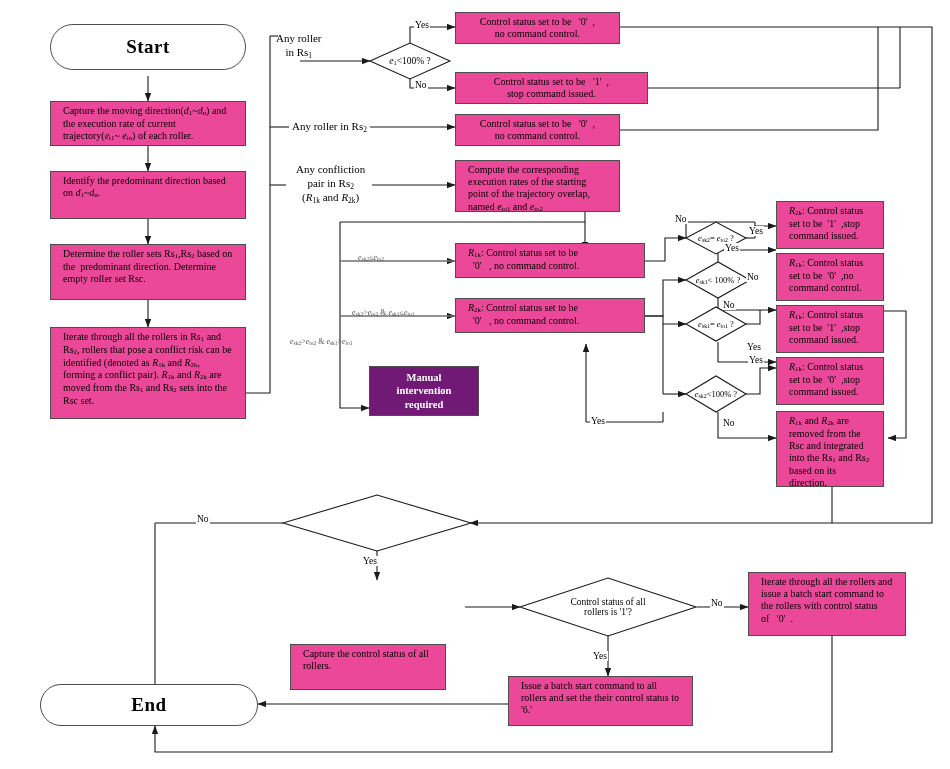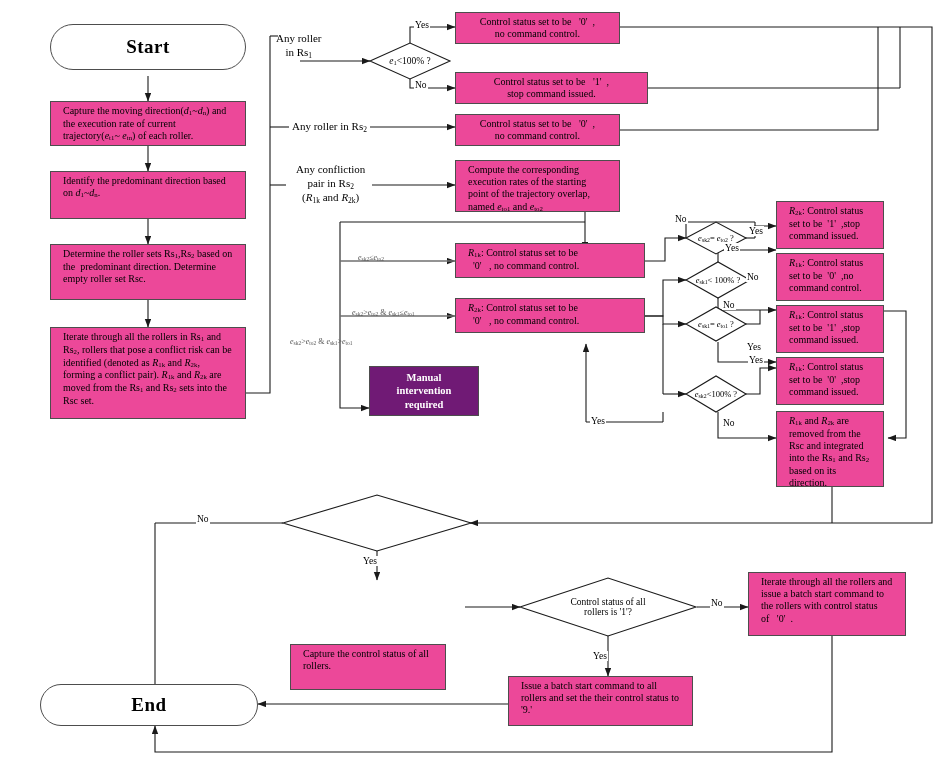--- a/index.html
+++ b/index.html
@@ -242,21 +242,21 @@
   </div>
 
   <div class="node box" style="left:290px;top:612px;width:156px;height:46px;margin-top:32px;">
     Capture the control status of all rollers.
   </div>
   <div class="node box" style="left:748px;top:572px;width:158px;height:64px;">
     Iterate through all the rollers and issue a batch start command to the rollers with
     control status of&nbsp;&nbsp; '0'&nbsp; .
   </div>
   <div class="node box" style="left:508px;top:676px;width:185px;height:50px;">
-    Issue a batch start command to all rollers and set the their control status to '9.'
+    Issue a batch start command to all rollers and set the their control status to '6.'
   </div>
 
   <div class="node term" style="left:40px;top:684px;width:218px;height:42px;">
     <span>End</span>
   </div>
 
   <div class="elab" style="left:358px;top:253px;"><i>e</i><sub>sk2</sub>≤<i>e</i><sub>to2</sub></div>
   <div class="elab" style="left:352px;top:308px;"><i>e</i><sub>sk2</sub>&gt;<i>e</i><sub>to2</sub> &amp; <i>e</i><sub>sk1</sub>≤<i>e</i><sub>to1</sub></div>
   <div class="elab" style="left:290px;top:337px;"><i>e</i><sub>sk2</sub>&gt;<i>e</i><sub>to2</sub> &amp; <i>e</i><sub>sk1</sub>&gt;<i>e</i><sub>to1</sub></div>
 

